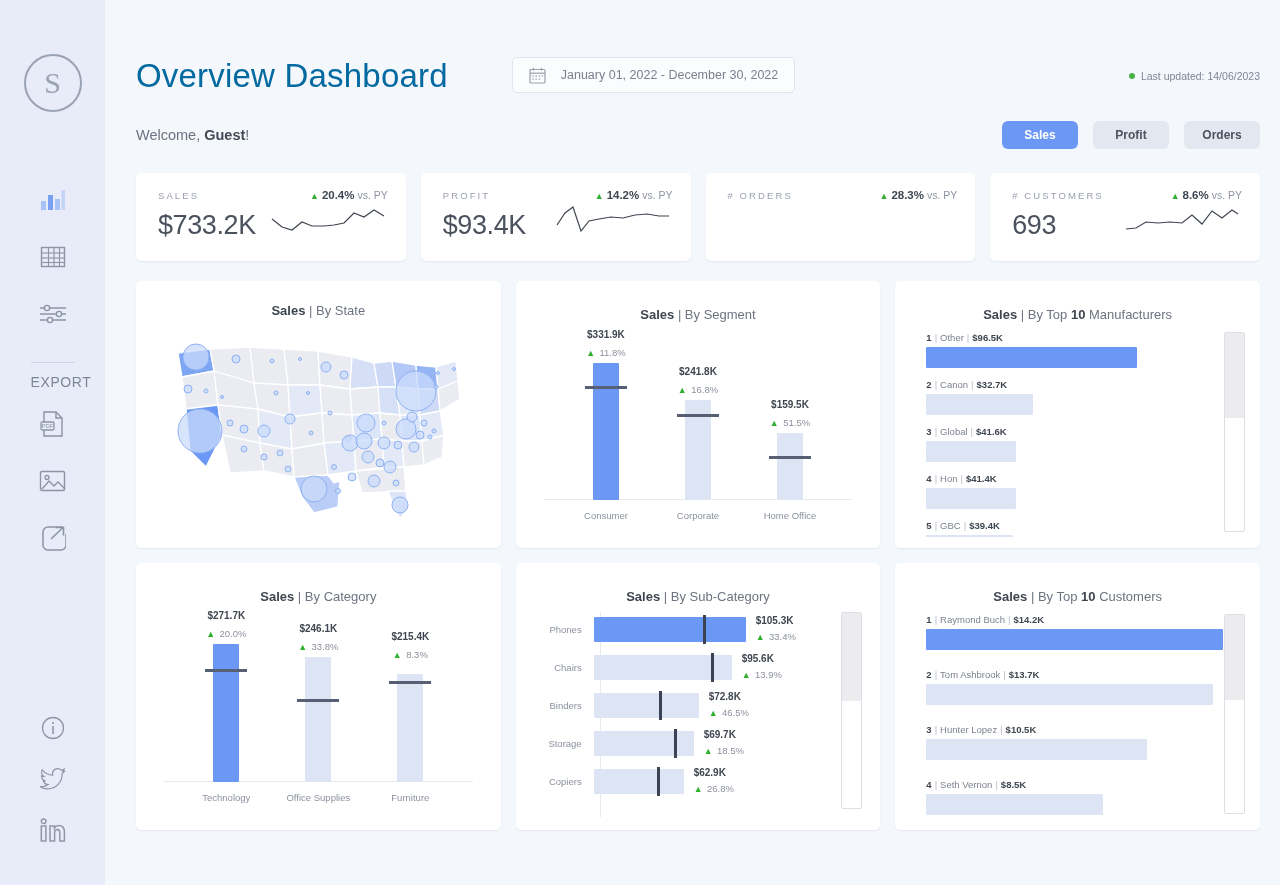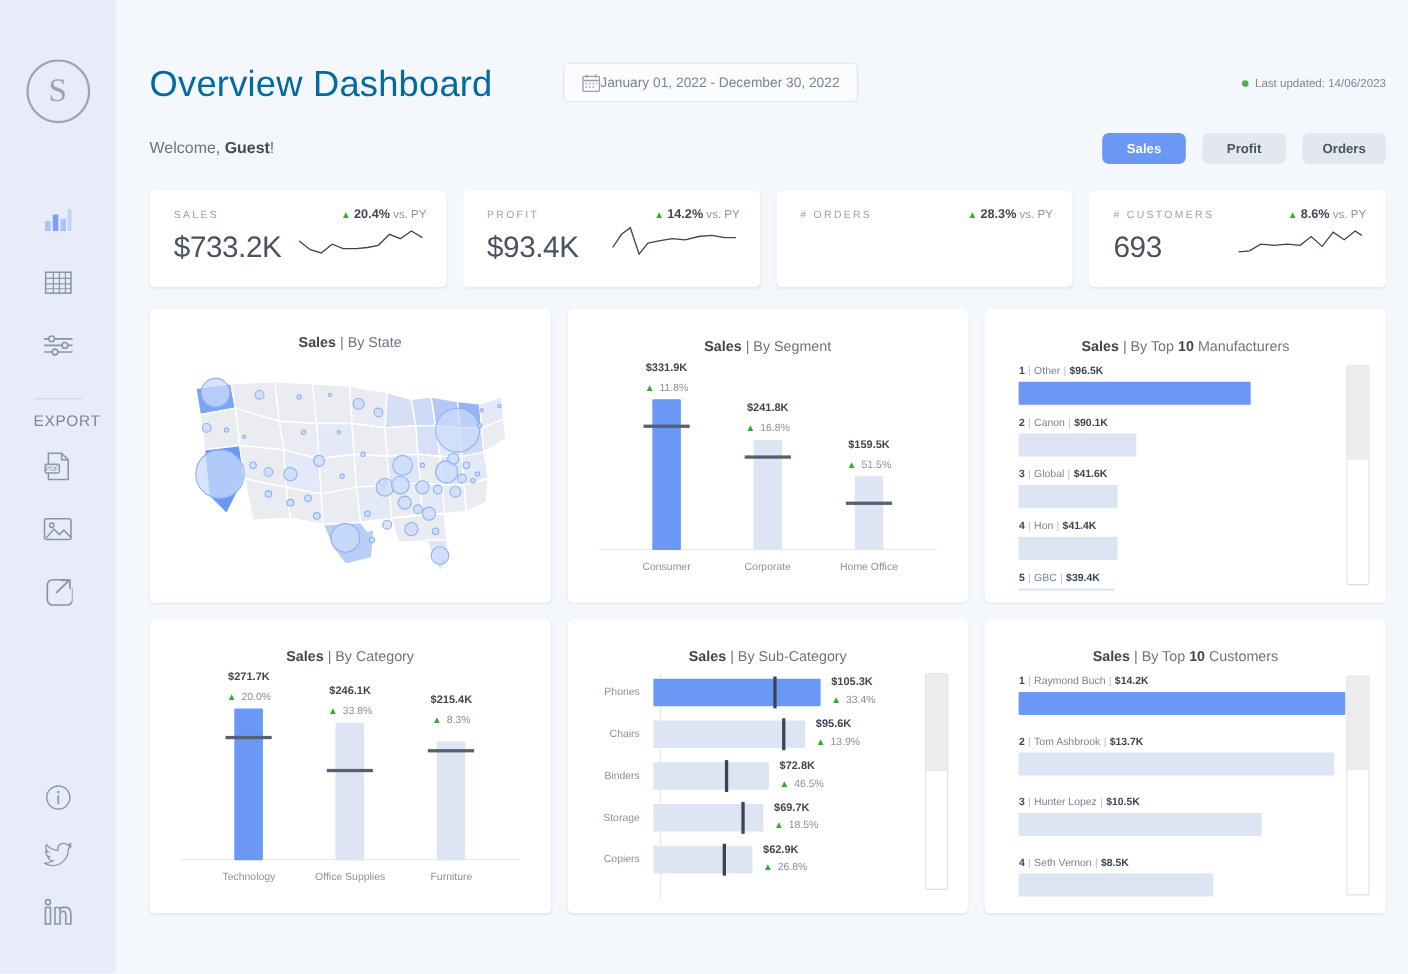--- a/index.html
+++ b/index.html
@@ -45,21 +45,21 @@
   .main { flex: 1 1 auto; padding: 0 20px 0 31px; position: relative; }
 
   .topbar { display: flex; align-items: center; padding-top: 57px; }
   .page-title {
     font-size: 33px; font-weight: 400; color: #0369a1;
     letter-spacing: .2px; line-height: 1;
   }
   .date-picker {
     margin-left: 64px;
     border: 1px solid #dfe4ee; background: #fbfcfe; border-radius: 5px;
-    height: 36px; padding: 0 16px; display: flex; align-items: center; 
+    height: 36px; padding: 0 16px; display: flex; align-items: center; gap: 15px;
   }
   .date-text { font-size: 12.5px; color: #7b828f; }
   .last-updated {
     position: absolute; right: 20px; top: 70px;
     font-size: 10.5px; color: #7e8696; display: flex; align-items: center; gap: 6px;
   }
   .dot { width: 6px; height: 6px; border-radius: 50%; background: #49b34a; display:inline-block; }
 
   .welcome-row {
     display: flex; align-items: center; justify-content: space-between;
@@ -493,21 +493,21 @@
 
       <div class="card">
         <div class="card-title"><b>Sales</b><span> | By Top </span><b>10</b><span> Manufacturers</span></div>
 
         <div class="ranklist">
           <div class="rankrow">
             <div class="rank-lbl"><span class="n">1</span><span class="sep">|</span><span>Other</span><span class="sep">|</span><span class="v">$96.5K</span></div>
             <div class="rank-bar" style="width:63%;background:#6b97f5"></div>
           </div>
           <div class="rankrow">
-            <div class="rank-lbl"><span class="n">2</span><span class="sep">|</span><span>Canon</span><span class="sep">|</span><span class="v">$90.1K</span></div>
+            <div class="rank-lbl"><span class="n">2</span><span class="sep">|</span><span>Canon</span><span class="sep">|</span><span class="v">$32.7K</span></div>
             <div class="rank-bar" style="width:32%;background:#dde4f3"></div>
           </div>
           <div class="rankrow">
             <div class="rank-lbl"><span class="n">3</span><span class="sep">|</span><span>Global</span><span class="sep">|</span><span class="v">$41.6K</span></div>
             <div class="rank-bar" style="width:27%;background:#dde4f3"></div>
           </div>
           <div class="rankrow">
             <div class="rank-lbl"><span class="n">4</span><span class="sep">|</span><span>Hon</span><span class="sep">|</span><span class="v">$41.4K</span></div>
             <div class="rank-bar" style="width:27%;background:#dde4f3"></div>
           </div>

